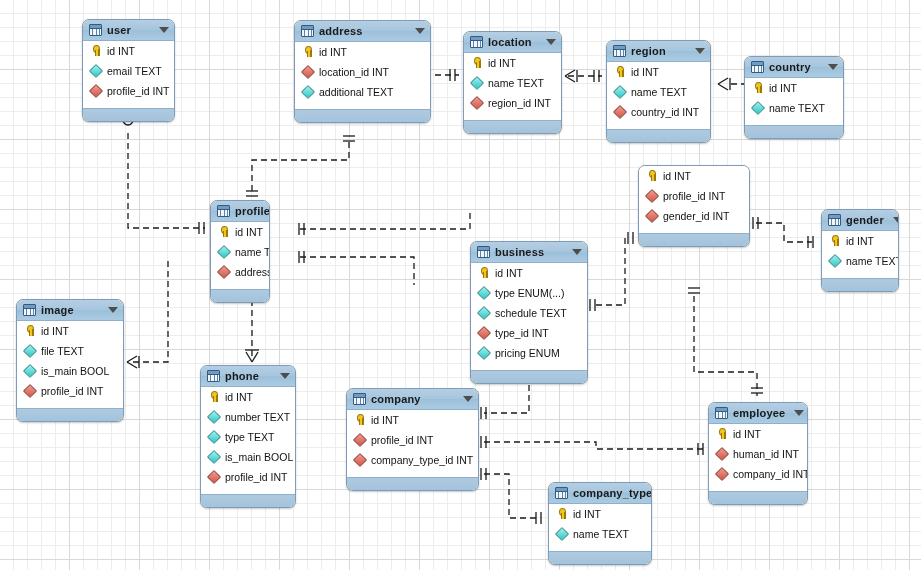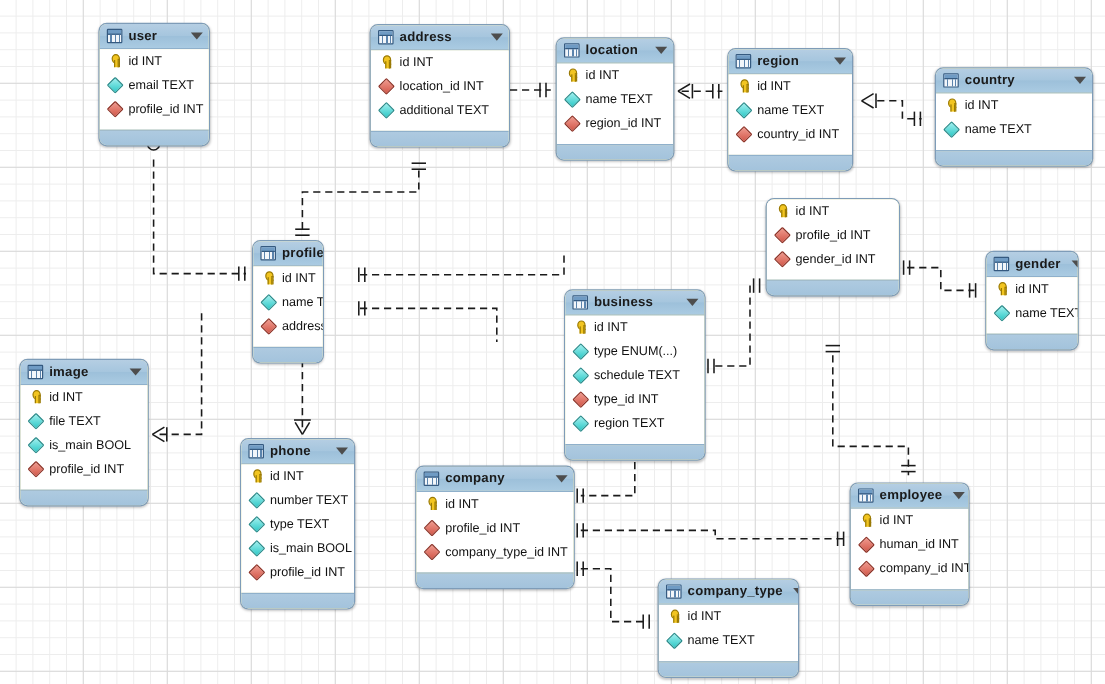--- a/index.html
+++ b/index.html
@@ -266,21 +266,21 @@
           <span class="fi col"></span>
           <span>email TEXT</span>
         </div>
         <div class="fld">
           <span class="fi fk"></span>
           <span>profile_id INT</span>
         </div>
       </div>
       <div class="tbl-foot"></div>
     </div>
-    <div class="tbl" style="left: 308px; top: 20px; width: 117px;">
+    <div class="tbl" style="left: 294px; top: 20px; width: 137px;">
       <div class="tbl-hdr">
         <span class="ticon"></span>
         <span class="tname">address</span>
         <span class="caret"></span>
       </div>
       <div class="tbl-body">
         <div class="fld">
           <span class="fi pk"></span>
           <span>id INT</span>
         </div>
@@ -332,21 +332,21 @@
           <span class="fi col"></span>
           <span>name TEXT</span>
         </div>
         <div class="fld">
           <span class="fi fk"></span>
           <span>country_id INT</span>
         </div>
       </div>
       <div class="tbl-foot"></div>
     </div>
-    <div class="tbl" style="left: 779px; top: 56px; width: 132px;">
+    <div class="tbl" style="left: 744px; top: 56px; width: 100px;">
       <div class="tbl-hdr">
         <span class="ticon"></span>
         <span class="tname">country</span>
         <span class="caret"></span>
       </div>
       <div class="tbl-body">
         <div class="fld">
           <span class="fi pk"></span>
           <span>id INT</span>
         </div>
@@ -432,21 +432,21 @@
         <div class="fld">
           <span class="fi col"></span>
           <span>schedule TEXT</span>
         </div>
         <div class="fld">
           <span class="fi fk"></span>
           <span>type_id INT</span>
         </div>
         <div class="fld">
           <span class="fi col"></span>
-          <span>region TEXT</span>
+          <span>pricing ENUM</span>
         </div>
       </div>
       <div class="tbl-foot"></div>
     </div>
     <div class="tbl" style="left: 16px; top: 299px; width: 108px;">
       <div class="tbl-hdr">
         <span class="ticon"></span>
         <span class="tname">image</span>
         <span class="caret"></span>
       </div>
@@ -537,21 +537,21 @@
           <span class="fi fk"></span>
           <span>human_id INT</span>
         </div>
         <div class="fld">
           <span class="fi fk"></span>
           <span>company_id INT</span>
         </div>
       </div>
       <div class="tbl-foot"></div>
     </div>
-    <div class="tbl" style="left: 548px; top: 482px; width: 118px;">
+    <div class="tbl" style="left: 548px; top: 482px; width: 104px;">
       <div class="tbl-hdr">
         <span class="ticon"></span>
         <span class="tname">company_type</span>
         <span class="caret"></span>
       </div>
       <div class="tbl-body">
         <div class="fld">
           <span class="fi pk"></span>
           <span>id INT</span>
         </div>

